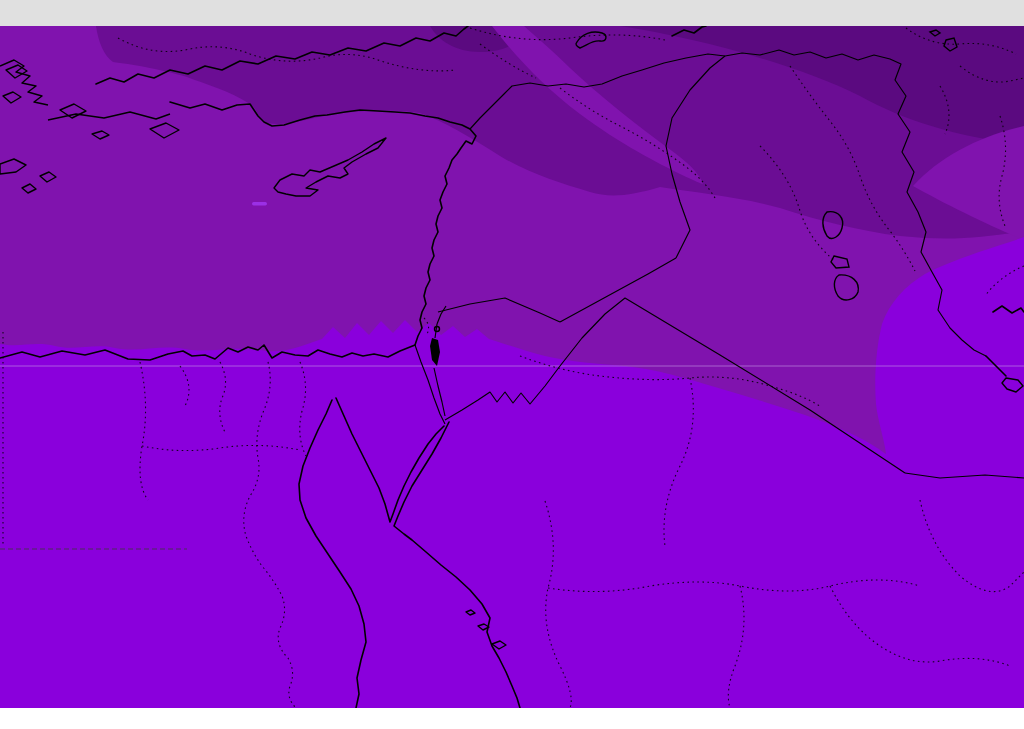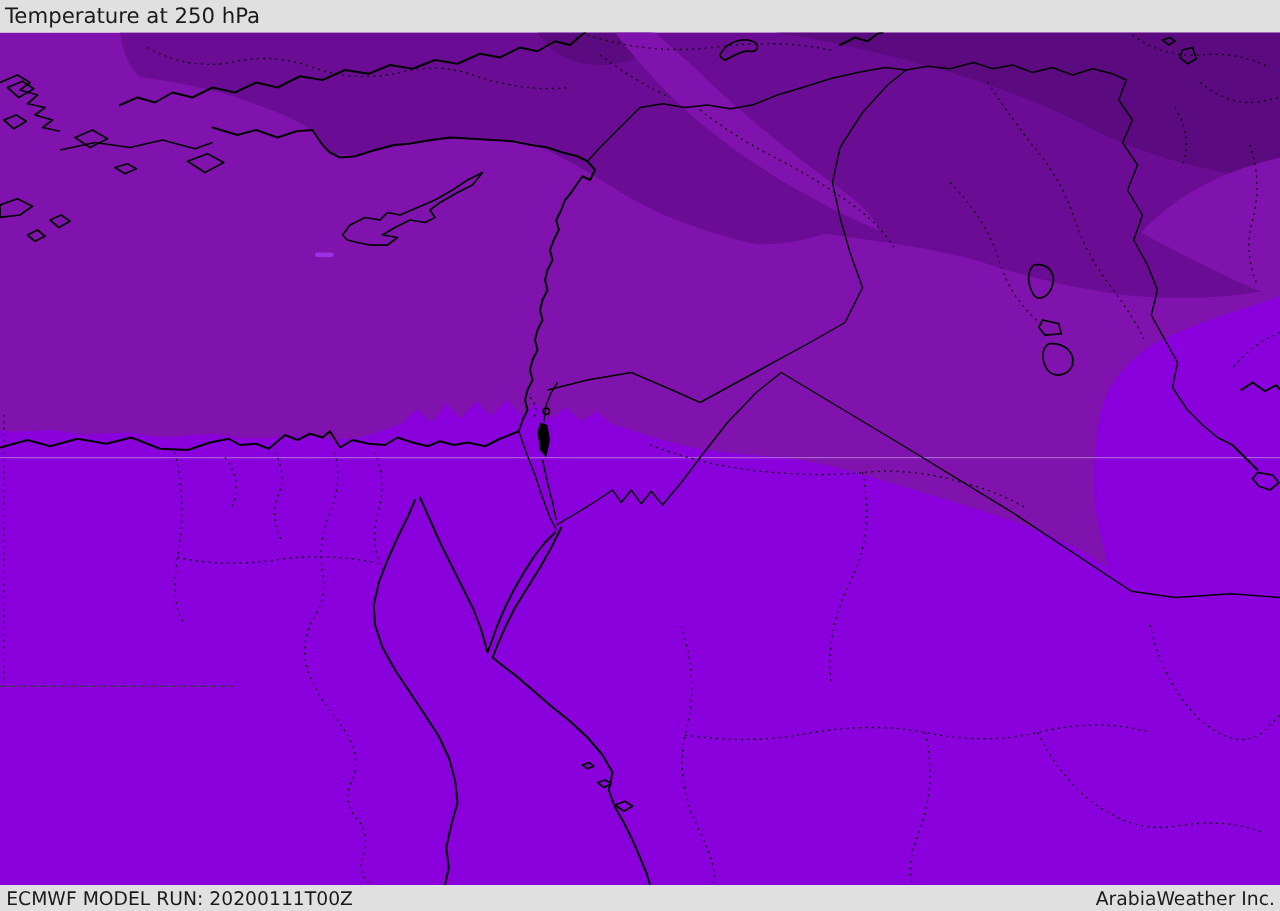--- a/index.html
+++ b/index.html
@@ -22,21 +22,20 @@
   .dashed{fill:none;stroke:#3a3a3a;stroke-width:1.1;stroke-dasharray:5 3;opacity:.8;}
   .lake{fill:none;stroke:var(--line,#000);stroke-width:1.4;}
   .grid{stroke:var(--gridline,#c9a3e8);stroke-width:1;opacity:.55;}
 </style>
 </head>
 <body>
 
 <div class="screen">
 
   <div class="bar top">
-    <span>Temperature at 250 hPa</span>
   </div>
 
   <div class="map-wrap">
     <svg width="1024" height="682" viewBox="0 0 1024 682">
 
       <g>
         <rect class="f-mid" x="0" y="0" width="1024" height="682"></rect>
 
         <path class="f-cool" d="M96,0 H1024 V205
           C980,212 950,215 900,210 C860,205 820,195 780,182 C740,171 700,167 660,161
@@ -187,18 +186,14 @@
         <path class="dotted" d="M424,292 Q432,300 426,310"></path>
         <path class="dotted" d="M3,306 L3,520"></path>
         <path class="dotted" d="M268,336 Q274,360 264,384 Q254,408 258,432 Q262,452 250,470
           Q240,490 246,510 Q252,526 262,540 Q274,554 282,570 Q288,586 280,602 Q274,618 288,632
           Q296,646 290,660 Q286,672 296,682"></path>
         <path class="dashed" d="M0,523 L187,523"></path>
       </g>
     </svg>
   </div>
 
-  <div class="bar bottom">
-    <span>ECMWF MODEL RUN: 20200111T00Z</span>
-    <span>ArabiaWeather Inc.</span>
-  </div>
 
 </div>
 
 </body></html>

